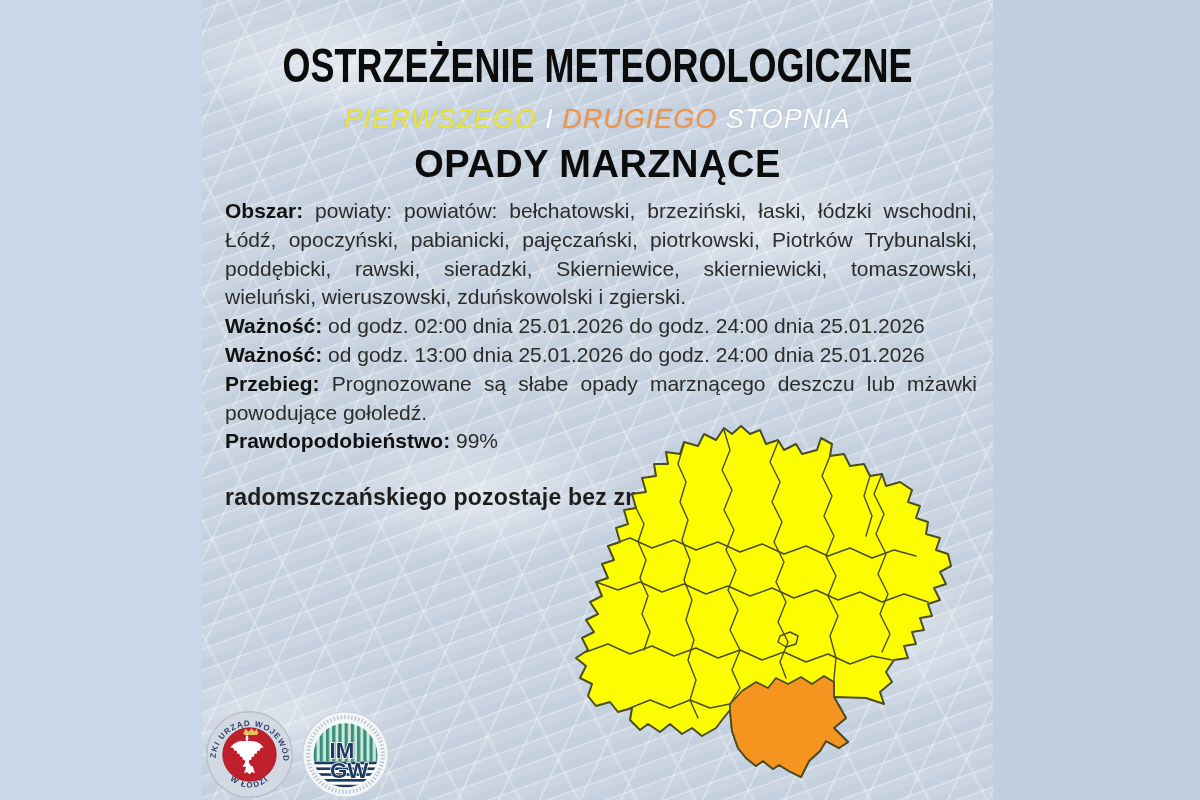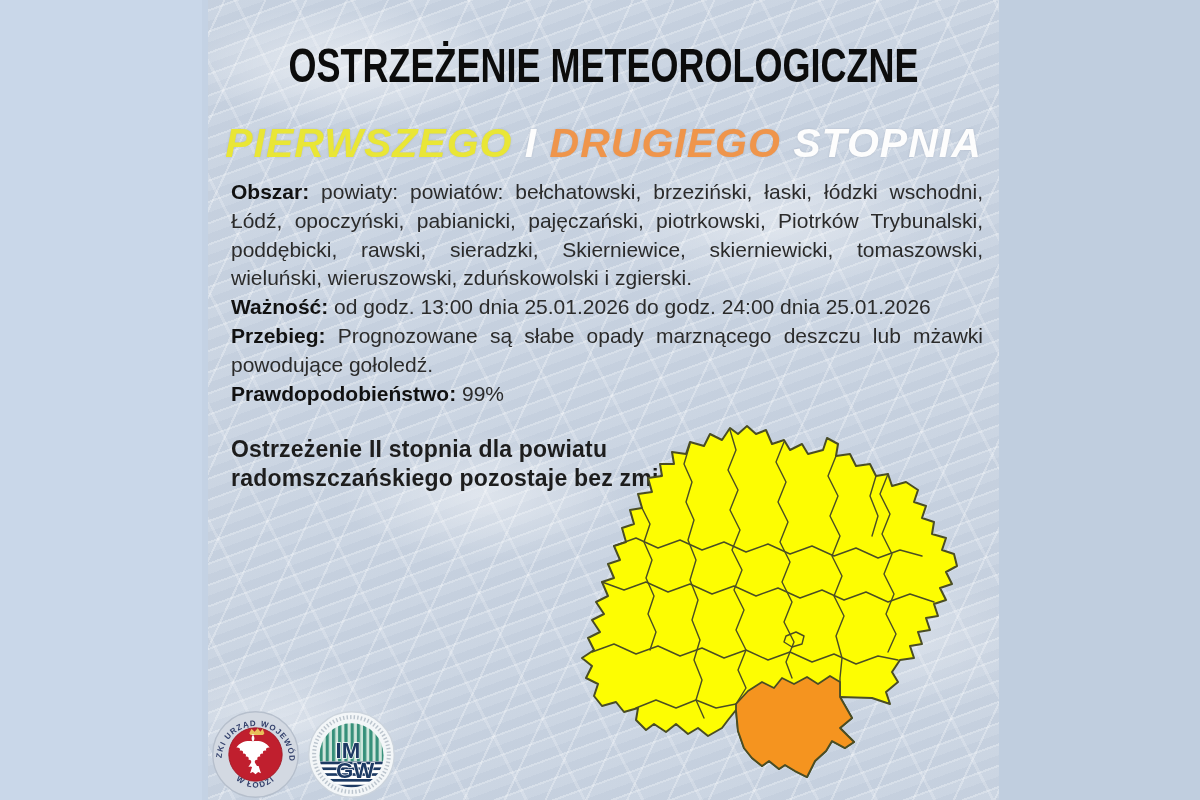--- a/index.html
+++ b/index.html
@@ -4,39 +4,39 @@
 <style>
   * { margin:0; padding:0; box-sizing:border-box; }
   html,body { width:1200px; height:800px; overflow:hidden; }
   body {
     font-family:"Liberation Sans", sans-serif;
     background:linear-gradient(90deg,#c9d7e9 0 202px,#c4d2e4 202px 993px,#c0cedf 993px 1200px);
     position:relative;
   }
   .stage { position:absolute; inset:0; }
   .poster {
-    position:absolute; left:208px; top:0; width:791px; height:800px;
+    position:absolute; left:202px; top:0; width:791px; height:800px;
     background-color:#ccd6e3;
     background-image:
       radial-gradient(ellipse 260px 90px at 18% 8%, rgba(255,255,255,.55), transparent 65%),
       radial-gradient(ellipse 300px 120px at 72% 28%, rgba(255,255,255,.38), transparent 60%),
       radial-gradient(ellipse 240px 110px at 35% 62%, rgba(255,255,255,.42), transparent 60%),
       radial-gradient(ellipse 280px 120px at 85% 80%, rgba(255,255,255,.30), transparent 60%),
       radial-gradient(ellipse 220px 90px at 10% 90%, rgba(255,255,255,.35), transparent 60%),
       repeating-linear-gradient(115deg, rgba(255,255,255,0) 0 14px, rgba(255,255,255,.28) 14px 16px, rgba(255,255,255,0) 16px 37px),
       repeating-linear-gradient(63deg, rgba(255,255,255,0) 0 22px, rgba(255,255,255,.20) 22px 25px, rgba(255,255,255,0) 25px 52px),
       repeating-linear-gradient(160deg, rgba(185,197,214,.35) 0 9px, rgba(255,255,255,.22) 9px 11px, rgba(200,210,224,.18) 11px 20px);
   }
   .title {
     margin-top:40px; text-align:center; color:#0c0c0c;
     font-size:45px; font-weight:700; letter-spacing:0px; white-space:nowrap;
     transform:scaleX(.8) scaleY(1.05);
   }
   .subtitle {
-    margin-top:28px; text-align:center; font-size:41px; font-weight:700;
+    margin-top:12px; text-align:center; font-size:27px; font-weight:400;
     font-style:italic; letter-spacing:1px; white-space:nowrap;
     text-shadow:0 0 2px rgba(120,130,150,.35);
   }
   .c-yellow { color:#e9e636; }
   .c-orange { color:#ef954b; }
   .c-white  { color:#fdfdfd; }
   .event-title {
     margin-top:8px; text-align:center; color:#0c0c0c;
     font-size:38px; font-weight:800; letter-spacing:.5px;
   }
@@ -59,30 +59,31 @@
 <body>
 
 <div class="stage">
   <div class="poster">
 
     <div class="title">OSTRZEŻENIE METEOROLOGICZNE</div>
 
     <div class="subtitle"><span class="c-yellow">PIERWSZEGO</span><span class="c-white"> I </span><span class="c-orange">DRUGIEGO</span><span class="c-white"> STOPNIA</span>
     </div>
 
+    <div class="event-title">OPADY MARZNĄCE</div>
 
     <div class="body-text">
       <p><b>Obszar:</b><span> powiaty: powiatów: bełchatowski, brzeziński, łaski, łódzki wschodni, Łódź, opoczyński, pabianicki, pajęczański, piotrkowski, Piotrków Trybunalski, poddębicki, rawski, sieradzki, Skierniewice, skierniewicki, tomaszowski, wieluński, wieruszowski, zduńskowolski i zgierski.</span></p>
+      <p class="noj"><b>Ważność:</b><span> od godz. 02:00 dnia 25.01.2026 do godz. 24:00 dnia 25.01.2026</span></p>
       <p class="noj"><b>Ważność:</b><span> od godz. 13:00 dnia 25.01.2026 do godz. 24:00 dnia 25.01.2026</span></p>
       <p><b>Przebieg:</b><span> Prognozowane są słabe opady marznącego deszczu lub mżawki powodujące gołoledź.</span></p>
       <p class="noj"><b>Prawdopodobieństwo:</b><span> 99%</span></p>
     </div>
 
     <div class="note">
-      <div>Ostrzeżenie II stopnia dla powiatu</div>
       <div>radomszczańskiego pozostaje bez zmian.</div>
     </div>
 
     <div class="map-wrap">
       <svg width="388" height="380" viewBox="0 0 388 380">
         <g stroke-linejoin="round" stroke-linecap="round">
 
           <path stroke="#4a4d24" stroke-width="2" d="M167,6 L176,14 186,10 192,24 204,20 210,30 222,24 228,34 243,30 247,18 258,24 256,36 270,34 276,46 290,44 296,56 308,54 312,66 326,62 338,70 334,82 346,86 342,98 354,102 352,114 366,118 362,130 374,134 377,146 366,152 372,164 360,168 366,180 354,184 358,196 346,198 350,210 338,212 342,224 330,226 334,238 320,240 312,252 318,262 306,272 310,284 298,280 292,278
                260,277 272,298 260,308 274,322 265,328 252,321 246,331 235,341 227,357 215,351 205,345 199,349 189,341 182,346 172,338 164,328 158,311 156,290 148,300 142,308 128,316 118,308 108,314 96,304 86,312 74,304 66,310 56,300 58,288 44,292 36,282 22,286 14,276 18,264 6,258 12,246 2,238 14,230 8,218 20,212 12,200 24,194 16,182 28,176 22,162 34,158 28,144 40,140 34,126 46,122 42,108 54,104 50,90 62,88 58,74 72,72 68,58 82,56 80,44 94,44 92,32 106,34 110,22 124,26 130,14 142,20 150,8 158,14 Z" fill="#fdfd02"></path>
 

